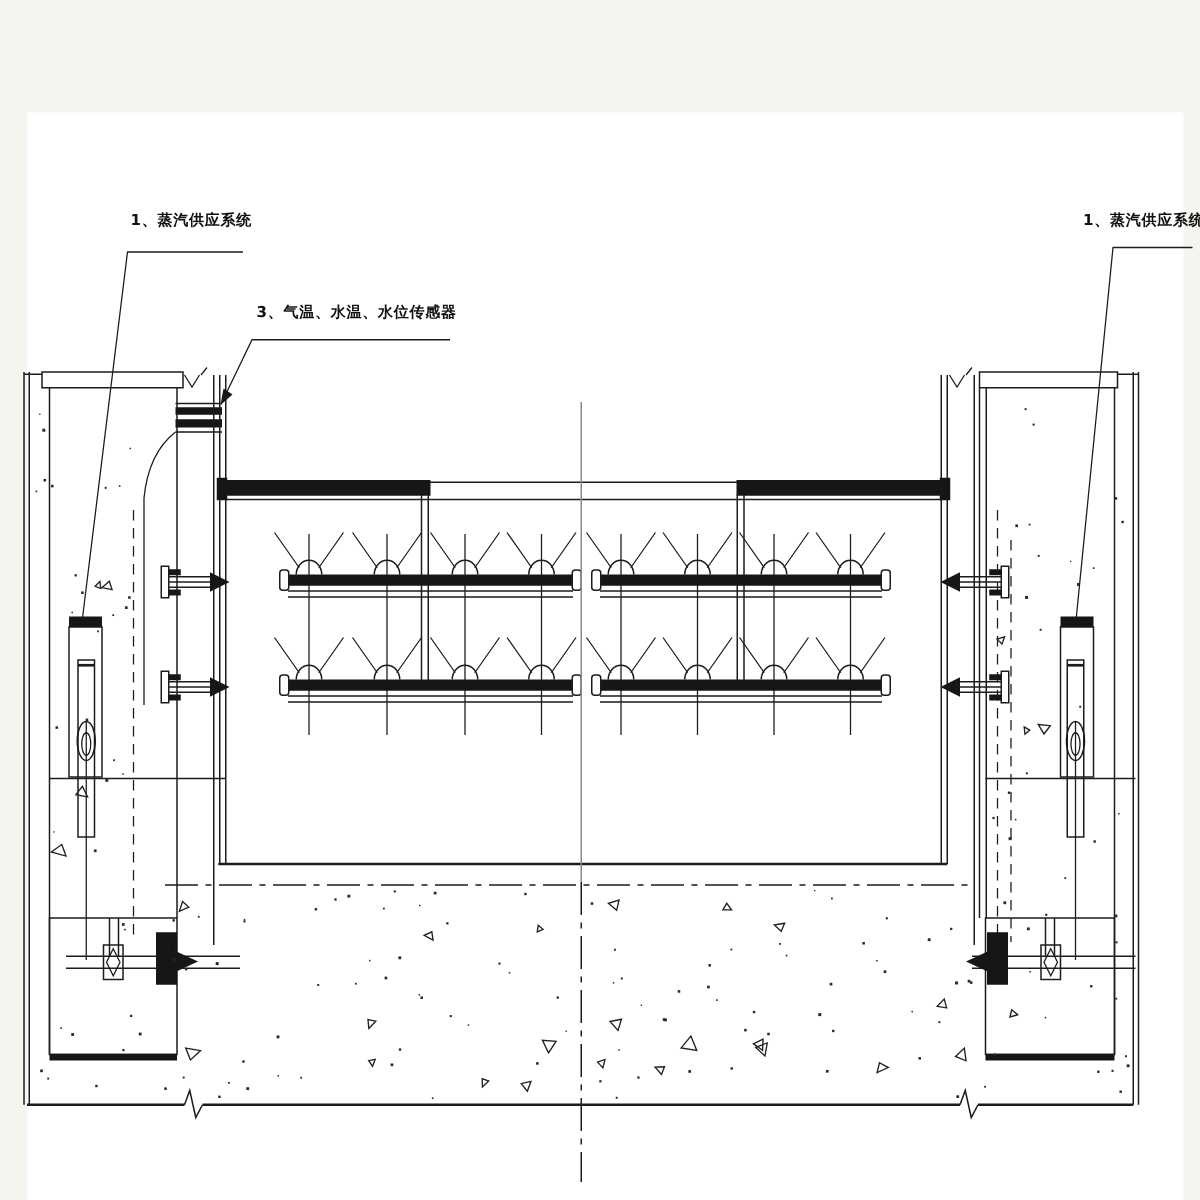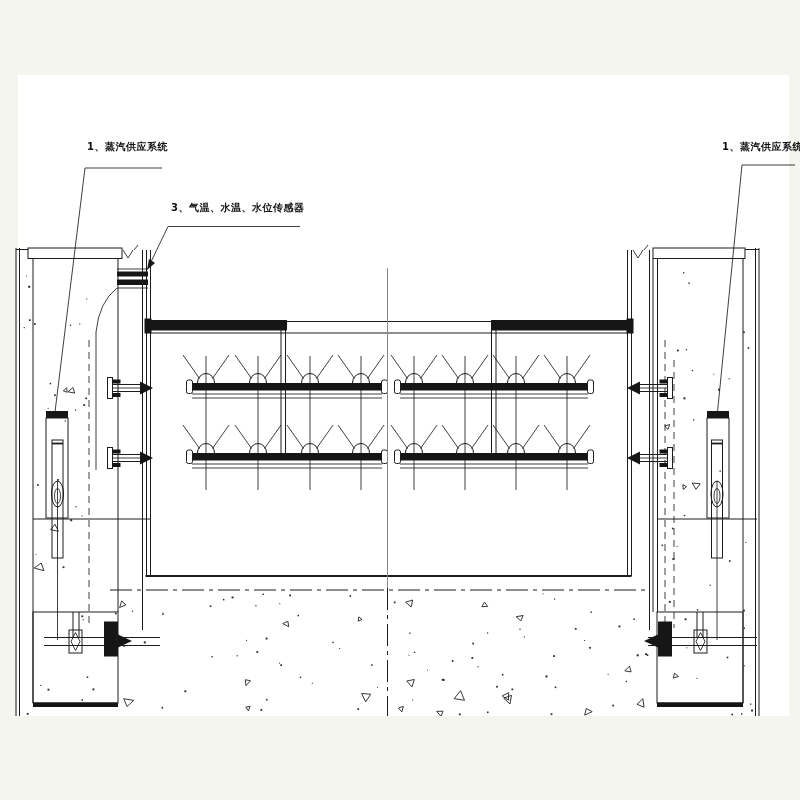--- a/index.html
+++ b/index.html
@@ -1,16 +1,16 @@
 <!DOCTYPE html>
 <html><head>
 <meta charset="utf-8">
 <style>
   html,body{margin:0;padding:0;background:#f4f5ef;}
-  .wrap{position:relative;width:800px;height:716px;overflow:hidden;}
+  .wrap{position:relative;width:800px;height:800px;overflow:hidden;}
   svg{position:absolute;left:0;top:0;}
   .ln{stroke:#1c1c1c;stroke-width:1;fill:none;}
   .w2{stroke-width:1.8;}
   .thin{stroke-width:.85;}
   .fill{fill:#161616;stroke:none;}
   .dash{stroke-dasharray:7 5;stroke-width:.85;}
   .chain{stroke-dasharray:22 5 4 5;}
   .gray{stroke:#8a8a8a;stroke-width:1;}
   text.lbl{font:bold 10px "DejaVu Sans","Liberation Sans",sans-serif;fill:#111;letter-spacing:.5px;}
 </style>

